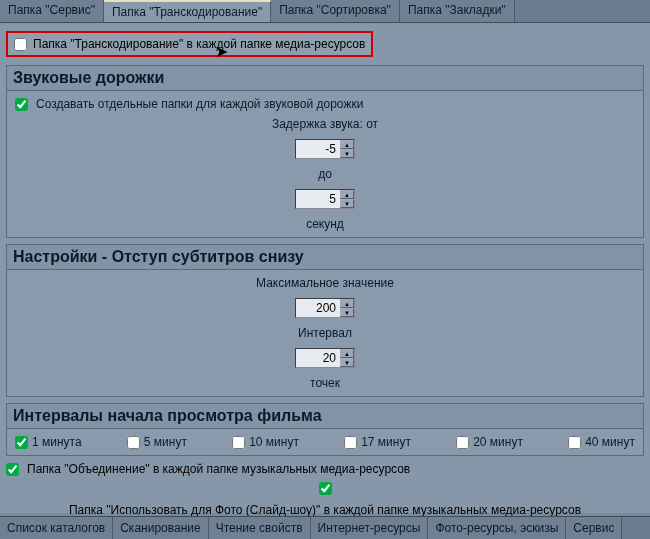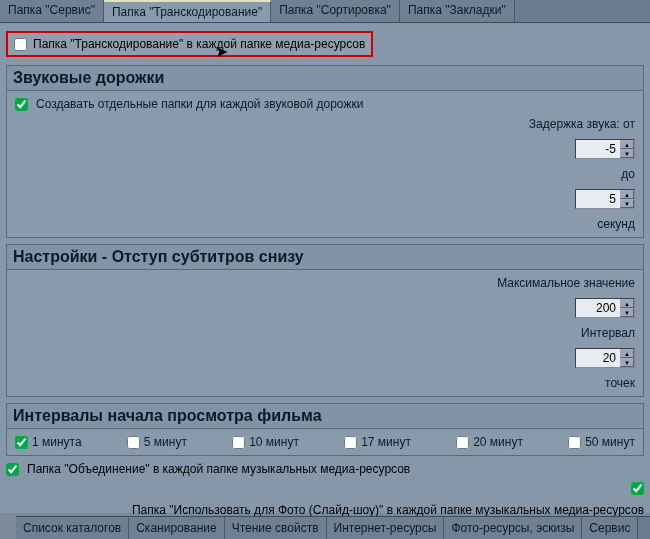--- a/index.html
+++ b/index.html
@@ -10,38 +10,38 @@
   .tab-top.active { background: #8a9aad; border-top: 2px solid #e8e0c0; }
 
   .main { padding: 4px 6px 4px 6px; background: #8797aa; height: 490px; }
 
   .redbox { border: 2px solid #d00000; padding: 4px 6px; margin: 4px 0 8px 0; display: inline-flex; align-items: center; background: #8f9fb0; }
   .redbox input[type=checkbox] { margin-right: 6px; }
 
   .section { margin-bottom: 6px; border: 1px solid #5a6a7c; background: #8a9aad; }
   .section-head { font-weight: bold; font-size: 16px; color: #0a1a2a; padding: 3px 6px; border-bottom: 1px solid #5a6a7c; background: #8293a6; }
   .section-body { padding: 6px 8px; color: #0a1a2a; }
-  .row { display: flex; align-items: flex-end; gap: 8px; margin-bottom: 6px; }
+  .row { display: flex; align-items: center; gap: 8px; margin-bottom: 6px; }
   .row:last-child { margin-bottom: 0; flex-direction: column; }
 
   input[type=checkbox] { width: 13px; height: 13px; accent-color: #0a4; }
   .spinner { display: inline-flex; align-items: center; border: 1px inset #889; background: #e8ecf0; height: 20px; }
   .spinner input { width: 44px; border: none; text-align: right; padding: 2px 4px; background: #e8ecf0; }
   .spin-btns { display: flex; flex-direction: column; }
   .spin-btns button { width: 14px; height: 9px; font-size: 6px; line-height: 6px; padding: 0; border: 1px outset #aab; background: #9aa8ba; cursor: pointer; }
 
   .intervals { display: flex; gap: 26px; flex-wrap: wrap; justify-content: space-between; }
   .chk { display: flex; align-items: center; gap: 4px; }
 
   .stars { color: #dfe4ea; font-size: 14px; letter-spacing: 2px; }
   .combo { display: inline-flex; align-items: center; border: 1px inset #889; background: #e8ecf0; height: 20px; width: 120px; }
   .combo input { width: 100px; border: none; padding: 2px 4px; background: #e8ecf0; }
   .combo button { width: 18px; height: 18px; font-size: 8px; border: 1px outset #aab; background: #9aa8ba; cursor: pointer; }
 
-  .tabs-bottom { display: flex; background: #6a7c8f; border-top: 1px solid #3d4a58; position: absolute; bottom: 0; left: 16px; right: 0; }
+  .tabs-bottom { display: flex; background: #6a7c8f; border-top: 1px solid #3d4a58; position: absolute; bottom: 0; left: 0; right: 0; }
   .tab-bot { padding: 4px 7px; border-right: 1px solid #4a5a6c; color: #0a1a2a; cursor: pointer; background: #6f8093; white-space: nowrap; }
   .cursor { position: absolute; font-size: 16px; color: #000; pointer-events: none; }
 </style>
 </head>
 <body>
 
 <div class="tabs-top">
   <div class="tab-top">Папка "Сервис"</div>
   <div class="tab-top active">Папка "Транскодирование"</div>
   <div class="tab-top">Папка "Сортировка"</div>
@@ -129,21 +129,21 @@
         <label class="chk">
             <input type="checkbox" style="">
             <span>17 минут</span>
           </label>
         <label class="chk">
             <input type="checkbox" style="">
             <span>20 минут</span>
           </label>
         <label class="chk">
             <input type="checkbox" style="">
-            <span>50 минут</span>
+            <span>40 минут</span>
           </label>
       </div>
     </div>
   </div>
 
 
   <div class="row" style="margin-top:6px;">
     <input type="checkbox" checked="" style="">
     <span>Папка "Объединение" в каждой папке музыкальных медиа-ресурсов</span>
   </div>

